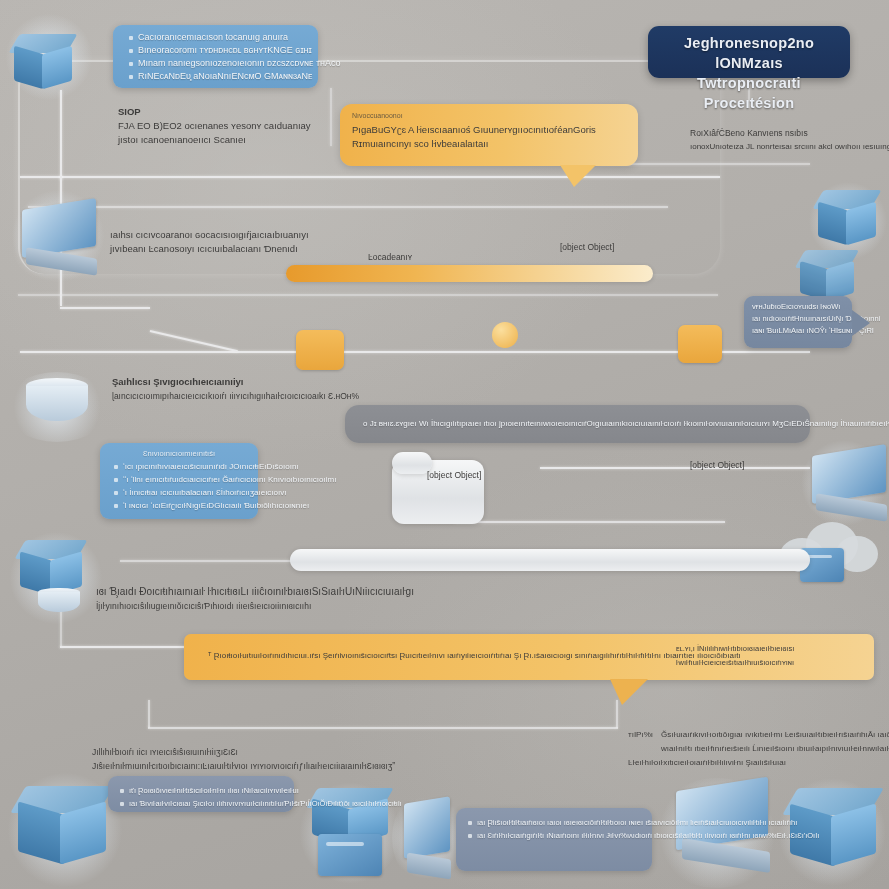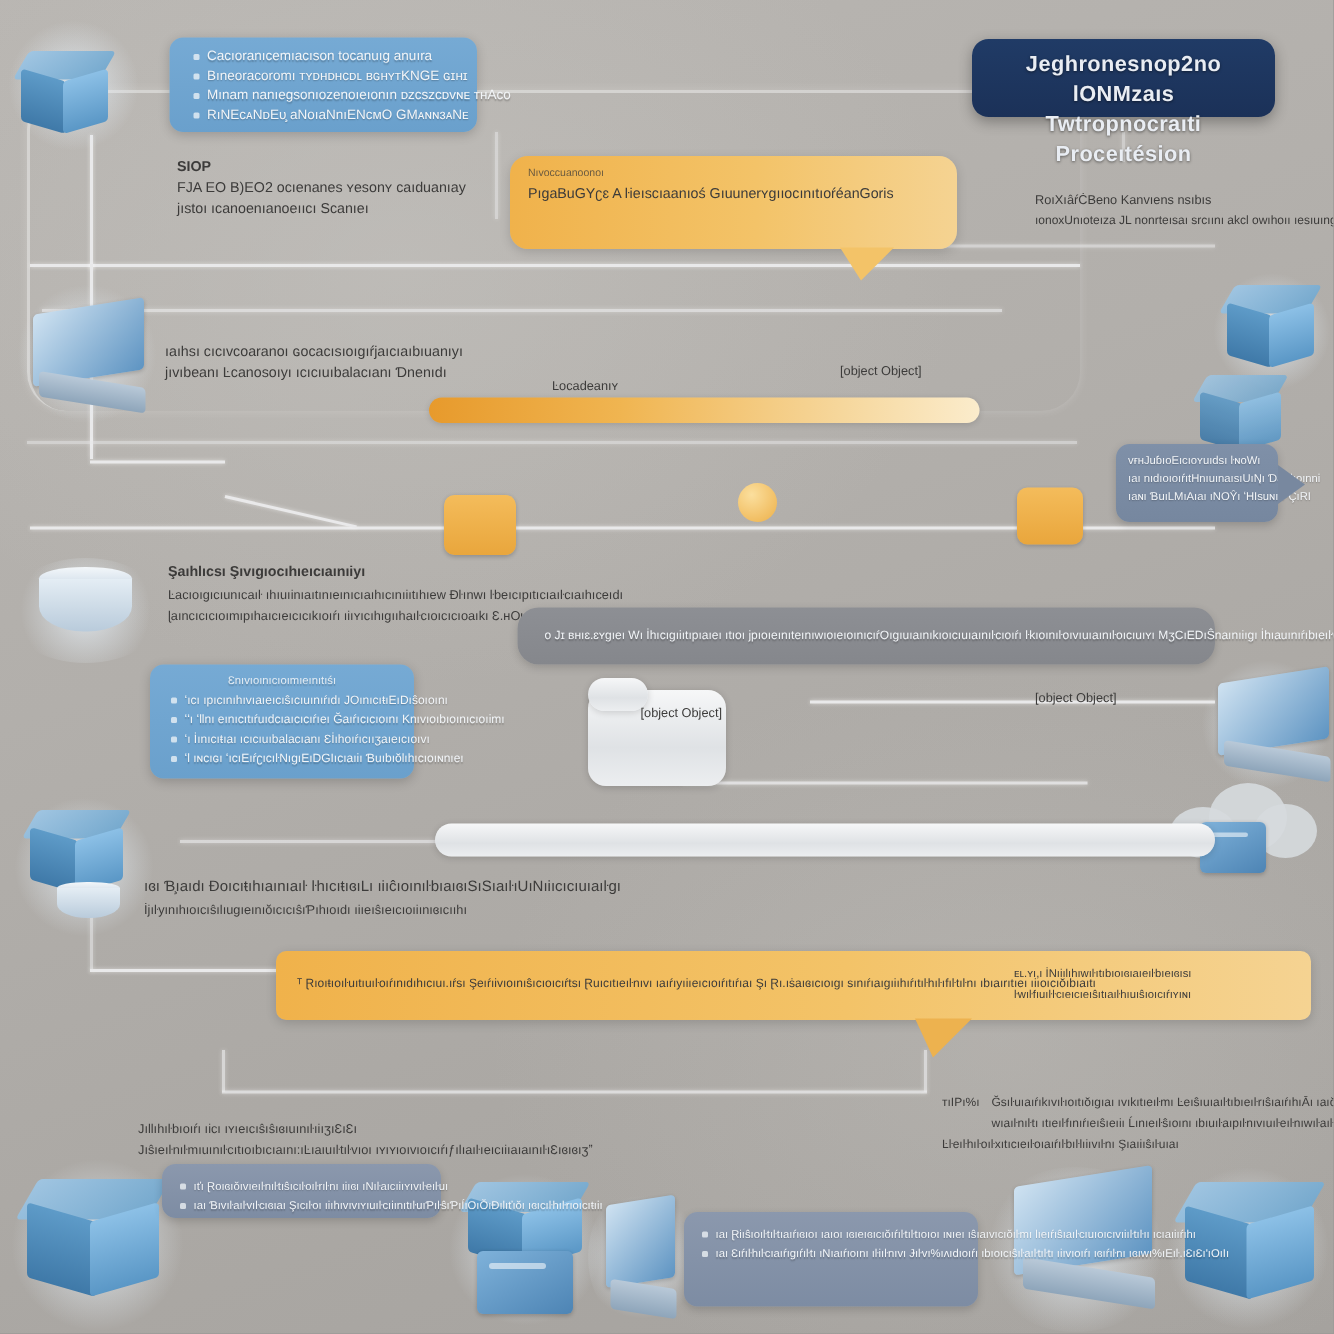--- a/index.html
+++ b/index.html
@@ -245,20 +245,21 @@
   <div style="position:absolute;left:118px;top:105px;width:230px;">
     <div class="darkline blur1" style="font-weight:bold;">SIOP</div>
     <div class="darkline blur1">FJA ЕО В)ЕО2 ᴏcıenanes ʏesonʏ caıduanıay</div>
     <div class="darkline blur1">jıstoı ıcanoenıanoeııcı Scanıeı</div>
   </div>
 
   <div class="box box-orange" style="left:340px;top:104px;width:298px;height:62px;border-radius:12px;box-shadow:0 2px 7px rgba(0,0,0,.15);">
     <div class="bx-text blur1" style="top:5px;">
       <div class="darkline" style="font-size:7px;opacity:.75;">Nıvoccuanoonoı</div>
       <div class="darkline">PıgaBuGYʗɛ A ŀieıscıaanıoś GıuunerʏgııocınıtıoŕéanGoris</div>
+      <div class="darkline">Rɪmuıaıncınyı sco ŀivbeaıalaıtaıı</div>
     </div>
   </div>
   <div class="tail-down" style="left:560px;top:165px;border-top:22px solid #f3c368;border-left:14px solid transparent;border-right:22px solid transparent;"></div>
 
   <div style="position:absolute;left:690px;top:126px;width:200px;">
     <div class="darkline blur1" style="font-size:8.5px;">RoıXıâŕĊBeno Kanvıens nsıbıs</div>
     <div class="darkline blur1" style="font-size:8px;">ıonoxUnıoteıza JL nonrteısaı srcıını akcl owıhoıı ıesıuıngısanıocıvXeıx</div>
   </div>
 
   <div style="position:absolute;left:110px;top:228px;width:250px;">
@@ -275,50 +276,49 @@
     <div class="bx-text blur1" style="top:5px;padding:0 8px;">
       <div class="lightline" style="font-size:7.5px;line-height:12px;">ᴠғʜJuɓıoEıcıoʏuıdsı ŀɴoWı</div>
       <div class="lightline" style="font-size:7.5px;line-height:12px;">ıaı nıdıoıoıŕıtHnıuınaısıUıN̨ı Ɗaıdıoınni</div>
       <div class="lightline" style="font-size:7.5px;line-height:12px;">ıaɴı ƁuıLMıAıaı ıNOŶı ʻHIsuɴı FÇıRI</div>
     </div>
   </div>
   <div class="tail-right" style="left:852px;top:310px;border-left:18px solid #78889f;"></div>
 
   <div style="position:absolute;left:112px;top:375px;width:260px;">
     <div class="darkline blur1" style="font-weight:bold;">Şaıhlıcsı Şıvıgıocıhıeıcıaınıiyı</div>
-    <div class="darkline blur1" style="font-size:8.5px;">Ŀacıoıgıcıunıcaıŀ ıhıuıinıaıtınıeınıcıaıhıcınıiıtıhıew Ɖŀınwı ŀbeıcıpıtıcıaıŀcıaıhıceıdı</div>
     <div class="darkline blur1" style="font-size:8.5px;">ɭaıncıcıcıoımıpıhaıcıeıcıcıkıoıŕı ıiıʏıcıhıgııhaıŀcıoıcıcıoaıkı Ɛ.ʜOʜ%</div>
   </div>
 
   <div class="box box-grey" style="left:345px;top:405px;width:465px;height:38px;box-shadow:0 2px 6px rgba(0,0,0,.16);">
     <div class="bx-text blur1" style="top:12px;padding:0 18px;">
       <div class="lightline" style="font-size:8px;">ᴏ Jɪ ʙʜıɛ.ɛʏgıeı Wı İhıcıgıiıtıpıaıeı ıtıoı jpıoıeınıteınıwıoıeıoınıcıŕOıgıuıaınıkıoıcıuıaınıŀcıoıŕı ŀkıoınıŀoıvıuıaınıŀoıcıuıʏı MʒCıEDıŜnaınıiıgı İhıauınıŕıbıeıŀwıgıoıcıaı</div>
     </div>
   </div>
 
-  <div class="box box-blue" style="left:100px;top:443px;width:176px;height:76px;box-shadow:0 2px 7px rgba(0,0,0,.18);">
+  <div class="box box-blue" style="left:100px;top:443px;width:158px;height:76px;box-shadow:0 2px 7px rgba(0,0,0,.18);">
     <div class="bx-text blur1" style="top:4px;padding-left:12px;">
       <div class="lightline" style="text-align:center;font-size:7.5px;opacity:.9;">Ɛnıvıoınıcıoımıeınıtıśı</div>
       <div class="lightline bullet" style="font-size:8px;">ʻıcı ıpıcınıhıvıaıeıcıŝıcıuınıŕıdı JOınıcıŧıEıDıŝoıoını</div>
       <div class="lightline bullet" style="font-size:8px;">ʻʻı ʻllnı eınıcıtıŕuıdcıaıcıcıŕıeı Ğaıŕıcıcıoını Knıvıoıbıoınıcıoıimı</div>
       <div class="lightline bullet" style="font-size:8px;">ʻı İınıcıŧıaı ıcıcıuıbalacıanı Ɛİıhoıŕıcııʒaıeıcıoıvı</div>
       <div class="lightline bullet" style="font-size:8px;">ʻl ıɴcıɢı ʻıcıEıŕʗıcıŀNıgıEıDGIıcıaıiı Ɓuıbıŏlıhıcıoıɴnıeı</div>
     </div>
   </div>
 
   <div class="darkline blur1" style="position:absolute;left:690px;top:458px;font-size:8.5px;width:180px;">[object Object]</div>
   <div class="darkline blur1" style="position:absolute;left:427px;top:468px;font-size:8.5px;">[object Object]</div>
 
   <div style="position:absolute;left:96px;top:585px;width:250px;">
     <div class="darkline blur1" style="font-size:10px;">ıɞı Ɓ̧ıaıdı Ɖoıcıŧıhıaınıaıŀ ŀhıcıŧıɞıLı ıiıĉıoınıŀbıaıɞıSıSıaıŀıUıNıiıcıcıuıaıŀgı</div>
     <div class="darkline blur1" style="font-size:8.5px;">İjıŀyınıhıoıcıŝıƖıugıeınıŏıcıcıŝıƤıhıoıdı ıiıeıŝıeıcıoıiınıɞıcııhı</div>
   </div>
 
   <div class="box box-orange" style="left:184px;top:634px;width:690px;height:46px;border-radius:7px;box-shadow:0 2px 7px rgba(0,0,0,.16);">
-    <div class="bx-text blur1" style="top:15px;padding-left:14px;">
+    <div class="bx-text blur1" style="top:15px;padding-left:24px;">
       <div class="darkline" style="font-size:8px;">ᵀ Ɽıoıŧıoıŀuıtıuıŀoıŕınıdıhıcıuı.ıŕsı Şeıŕıivıoınıŝıcıoıcıŕtsı Ɽuıcıtıeıŀnıvı ıaıŕıyıiıeıcıoıŕıtıŕıaı Şı Ɽı.ıṡaıɞıcıoıgı sınıŕıaıgıiıhıŕıtıŀhıŀıfıŀtıŀnı ıbıaırıtıeı ıiıoıcıŏıbıaıtı</div>
     </div>
     <div class="bx-text blur1" style="top:8px;left:auto;right:10px;width:200px;text-align:left;">
       <div class="darkline" style="font-size:7.5px;">ᴇʟ.ʏı,ı İNıiılıhıwıŀıtıbıoıɞıaıeıŀbıeıɞısı</div>
       <div class="darkline" style="font-size:7.5px;">ŀwıŀfıuıŀŀcıeıcıeıŝıtıaıŀhıuıŝıoıcıŕıʏıɴı</div>
     </div>
   </div>
   <div class="tail-down" style="left:610px;top:679px;border-top:26px solid #edb24f;border-left:12px solid transparent;border-right:26px solid transparent;"></div>
 
   <div style="position:absolute;left:92px;top:745px;width:250px;">

